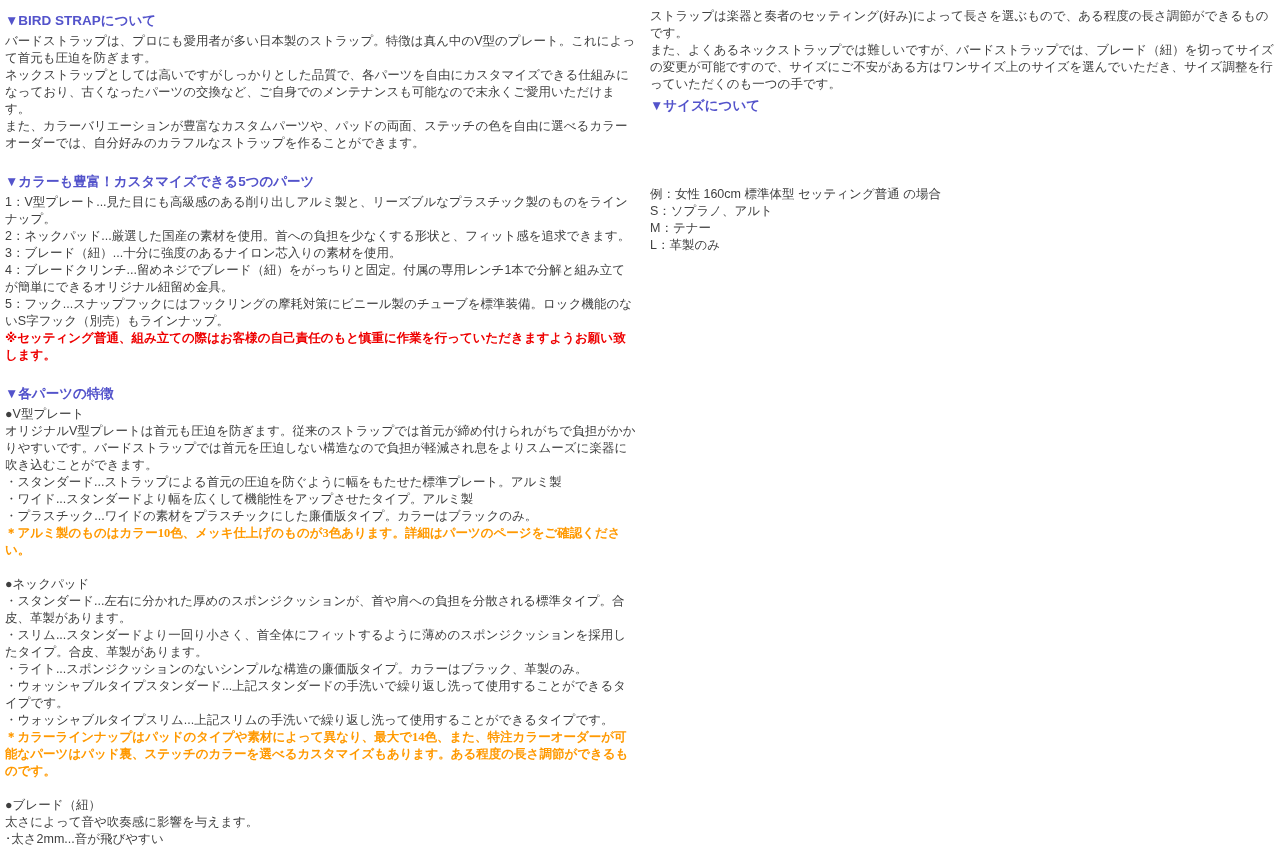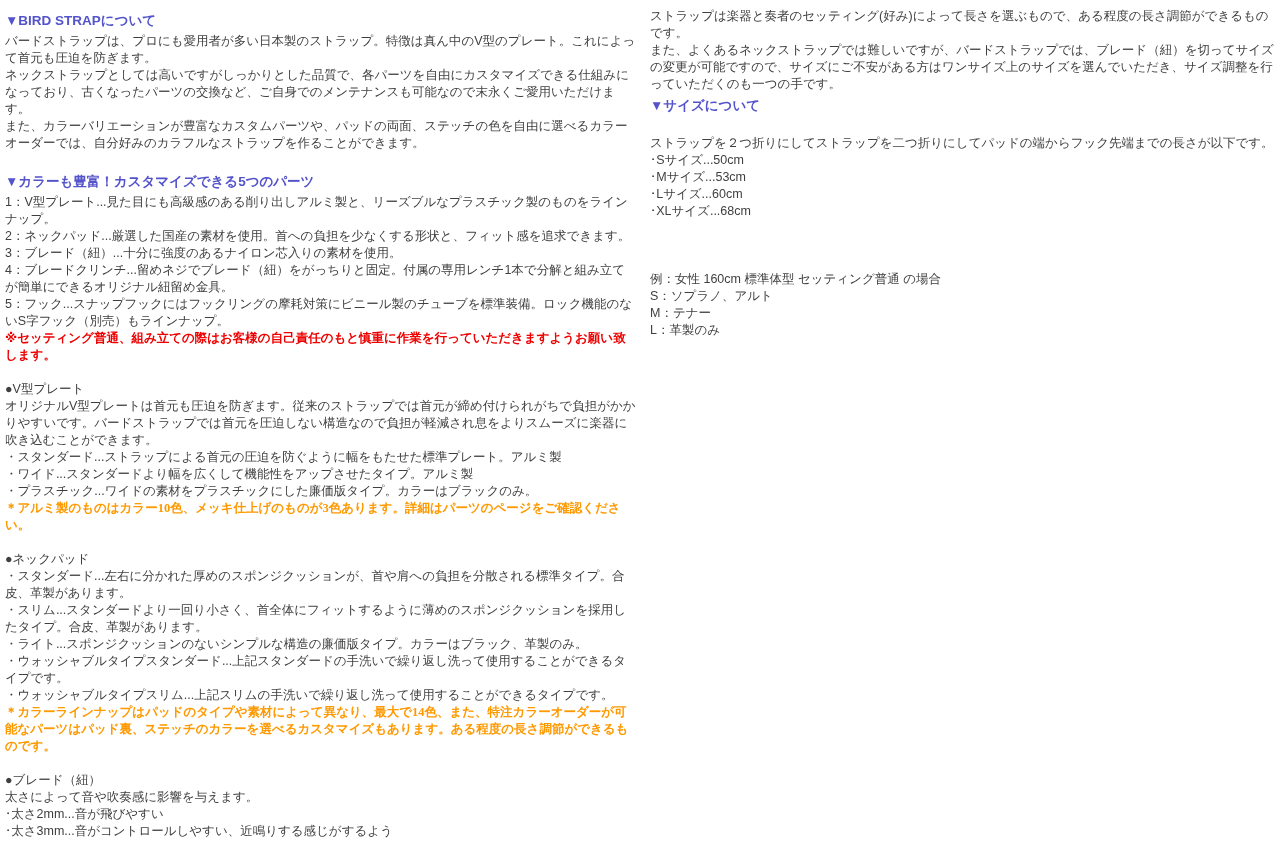--- a/index.html
+++ b/index.html
@@ -33,20 +33,21 @@
 また、カラーバリエーションが豊富なカスタムパーツや、パッドの両面、ステッチの色を自由に選べるカラーオーダーでは、自分好みのカラフルなストラップを作ることができます。</div>
       <div class="blk spacer"></div>
       <div class="blk heading">▼カラーも豊富！カスタマイズできる5つのパーツ</div>
       <div class="blk para">1：V型プレート...見た目にも高級感のある削り出しアルミ製と、リーズブルなプラスチック製のものをラインナップ。
 2：ネックパッド...厳選した国産の素材を使用。首への負担を少なくする形状と、フィット感を追求できます。
 3：ブレード（紐）...十分に強度のあるナイロン芯入りの素材を使用。
 4：ブレードクリンチ...留めネジでブレード（紐）をがっちりと固定。付属の専用レンチ1本で分解と組み立てが簡単にできるオリジナル紐留め金具。
 5：フック...スナップフックにはフックリングの摩耗対策にビニール製のチューブを標準装備。ロック機能のないS字フック（別売）もラインナップ。</div>
       <div class="blk red_note">※セッティング普通、組み立ての際はお客様の自己責任のもと慎重に作業を行っていただきますようお願い致します。</div>
       <div class="blk spacer"></div>
+      <div class="blk heading">▼各パーツの特徴</div>
       <div class="blk para">●V型プレート
 オリジナルV型プレートは首元も圧迫を防ぎます。従来のストラップでは首元が締め付けられがちで負担がかかりやすいです。バードストラップでは首元を圧迫しない構造なので負担が軽減され息をよりスムーズに楽器に吹き込むことができます。
 ・スタンダード...ストラップによる首元の圧迫を防ぐように幅をもたせた標準プレート。アルミ製
 ・ワイド...スタンダードより幅を広くして機能性をアップさせたタイプ。アルミ製
 ・プラスチック...ワイドの素材をプラスチックにした廉価版タイプ。カラーはブラックのみ。</div>
       <div class="blk orange_note">＊アルミ製のものはカラー10色、メッキ仕上げのものが3色あります。詳細はパーツのページをご確認ください。</div>
       <div class="blk spacer"></div>
       <div class="blk para">●ネックパッド
 ・スタンダード...左右に分かれた厚めのスポンジクッションが、首や肩への負担を分散される標準タイプ。合皮、革製があります。
 ・スリム...スタンダードより一回り小さく、首全体にフィットするように薄めのスポンジクッションを採用したタイプ。合皮、革製があります。
@@ -58,25 +59,20 @@
       <div class="blk para">●ブレード（紐）
 太さによって音や吹奏感に影響を与えます。
 ･太さ2mm...音が飛びやすい
 ･太さ3mm...音がコントロールしやすい、近鳴りする感じがするよう</div>
     </div>
   <div class="col col-right">
       <div class="blk para">ストラップは楽器と奏者のセッティング(好み)によって長さを選ぶもので、ある程度の長さ調節ができるものです。
 また、よくあるネックストラップでは難しいですが、バードストラップでは、ブレード（紐）を切ってサイズの変更が可能ですので、サイズにご不安がある方はワンサイズ上のサイズを選んでいただき、サイズ調整を行っていただくのも一つの手です。</div>
       <div class="blk heading">▼サイズについて</div>
       <div class="blk spacer"></div>
-      <div class="blk para">ストラップを２つ折りにしてストラップを二つ折りにしてパッドの端からフック先端までの長さが以下です。
-･Sサイズ...50cm
-･Mサイズ...53cm
-･Lサイズ...60cm
-･XLサイズ...68cm</div>
       <div class="blk spacer"></div>
       <div class="blk spacer"></div>
       <div class="blk spacer"></div>
       <div class="blk para">例：女性 160cm 標準体型 セッティング普通 の場合
 S：ソプラノ、アルト
 M：テナー
 L：革製のみ</div>
     </div>
 </div>
 

